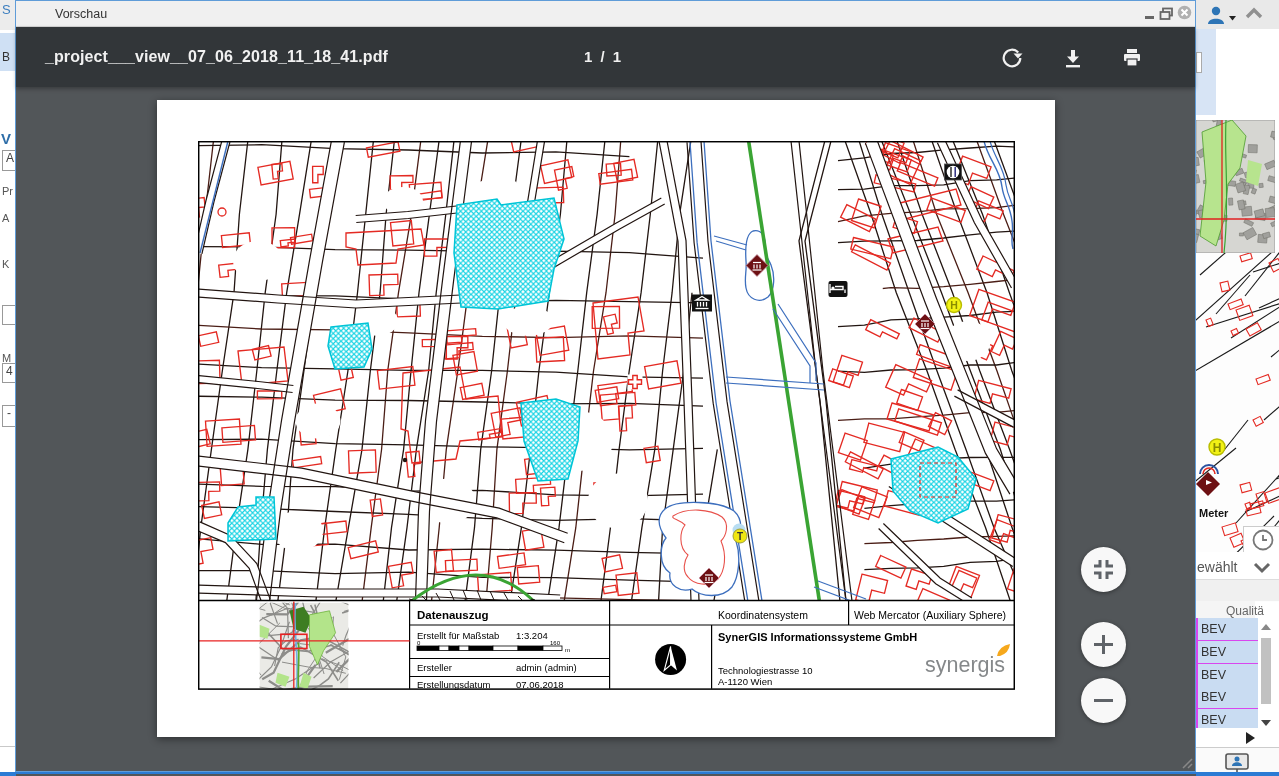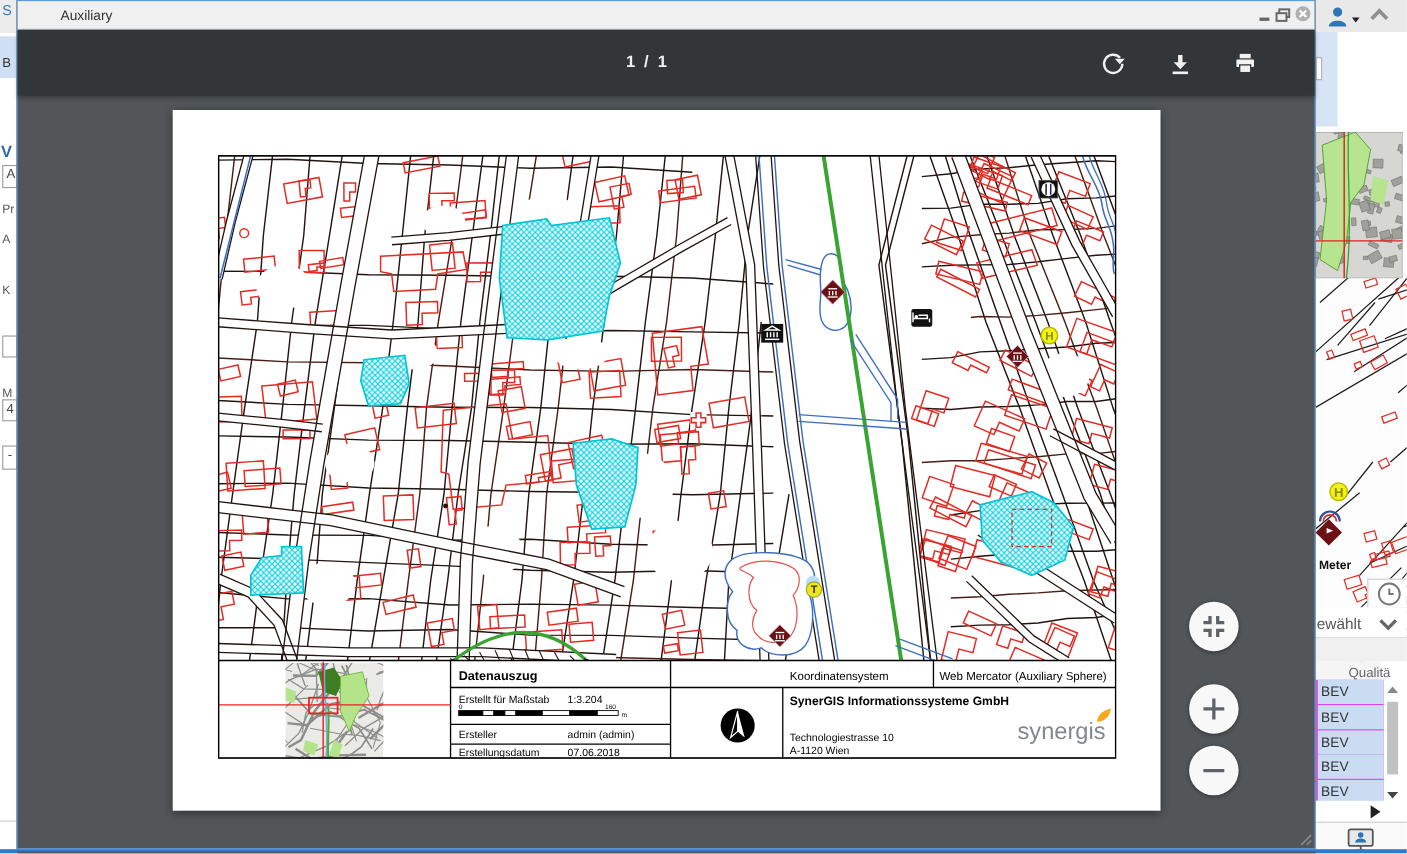--- a/index.html
+++ b/index.html
@@ -235,34 +235,35 @@
         <path d="M8,14 c0-5 10-5 10,0 Z" fill="#2e75b6"></path>
       <line x1="13" y1="17" x2="13" y2="21" stroke="#555" stroke-width="1.6"></line>
       <line x1="9" y1="21" x2="17" y2="21" stroke="#555" stroke-width="1.6"></line>
     </svg>
   </div>
 </div>
 
 <div class="abs" style="left:15px;top:0;width:1181px;height:772px;border:1px solid #5f9cd8;background:#525659">
 
   <div class="abs" style="left:0;top:0;width:1179px;height:26px;background:#f0f0f0;border-bottom:1px solid #d5d5d5">
-    <span class="abs" style="left:39px;top:6px;font-size:12.5px;color:#333">Auxiliary</span>
+    <span class="abs" style="left:39px;top:6px;font-size:12.5px;color:#333">Vorschau</span>
     <div class="abs" style="left:1129px;top:15px;width:9px;height:2.5px;background:#666"></div>
     <svg class="abs" style="left:1143px;top:6px" width="16" height="14" viewBox="0 0 16 14">
       <rect x="4" y="1.5" width="9" height="7" fill="none" stroke="#666" stroke-width="1.8"></rect>
       <rect x="1.5" y="5" width="9" height="7" fill="#f0f0f0" stroke="#666" stroke-width="1.8"></rect>
     </svg>
     <svg class="abs" style="left:1161px;top:4px" width="15" height="15" viewBox="0 0 15 15">
       <circle cx="7.5" cy="7.5" r="6.8" fill="#b0b0b0"></circle>
       <path d="M4.5,4.5 L10.5,10.5 M10.5,4.5 L4.5,10.5" stroke="#fff" stroke-width="2"></path>
     </svg>
   </div>
 
   <div class="abs" style="left:0;top:26px;width:1179px;height:60px;background:#323639;box-shadow:0 2px 4px rgba(0,0,0,0.3)">
-    <span class="abs" style="left:553px;top:21px;font-size:15px;font-weight:bold;color:#f1f1f1;letter-spacing:2px">1 / 1</span>
+    <span class="abs" style="left:29px;top:21px;font-size:16px;font-weight:bold;color:#f1f1f1;letter-spacing:0.1px">_project___view__07_06_2018_11_18_41.pdf</span>
+    <span class="abs" style="left:568px;top:21px;font-size:15px;font-weight:bold;color:#f1f1f1;letter-spacing:2px">1 / 1</span>
     <svg class="abs" style="left:985px;top:20px" width="22" height="22" viewBox="0 0 22 22">
       <path d="M17.2,5.5 A8.3,8.3 0 1 0 19.3,11" fill="none" stroke="#f1f1f1" stroke-width="2.2"></path>
       <polygon points="12.5,6.5 21.5,6.5 17,11.5" fill="#f1f1f1"></polygon>
     </svg>
     <svg class="abs" style="left:1046px;top:20px" width="22" height="22" viewBox="0 0 22 22">
       <polygon points="9,3 13,3 13,9.5 17,9.5 11,16 5,9.5 9,9.5" fill="#f1f1f1"></polygon>
       <rect x="4" y="18" width="14" height="2.4" fill="#f1f1f1"></rect>
     </svg>
     <svg class="abs" style="left:1105px;top:20px" width="22" height="22" viewBox="0 0 22 22">
       <rect x="6" y="2" width="10" height="4" fill="#f1f1f1"></rect>

